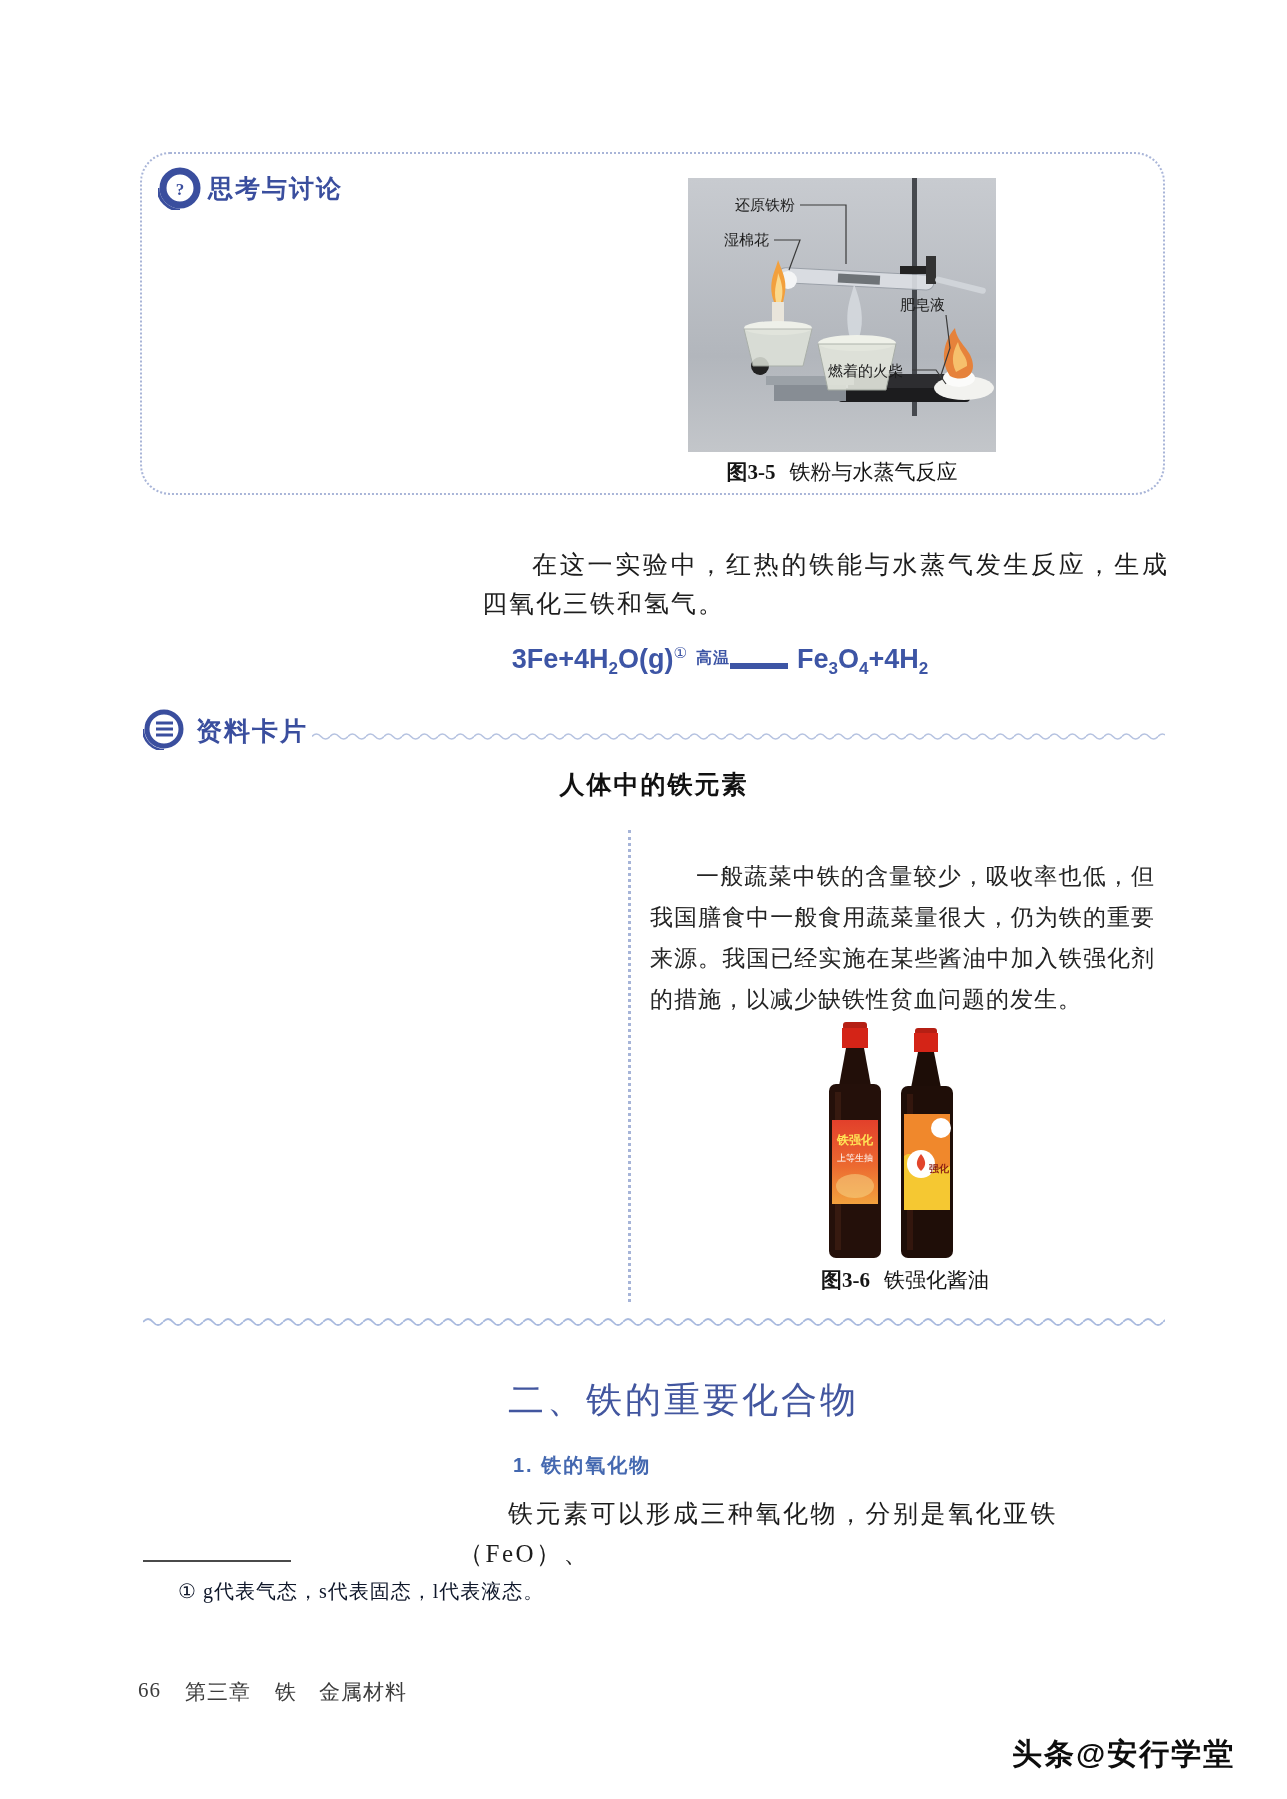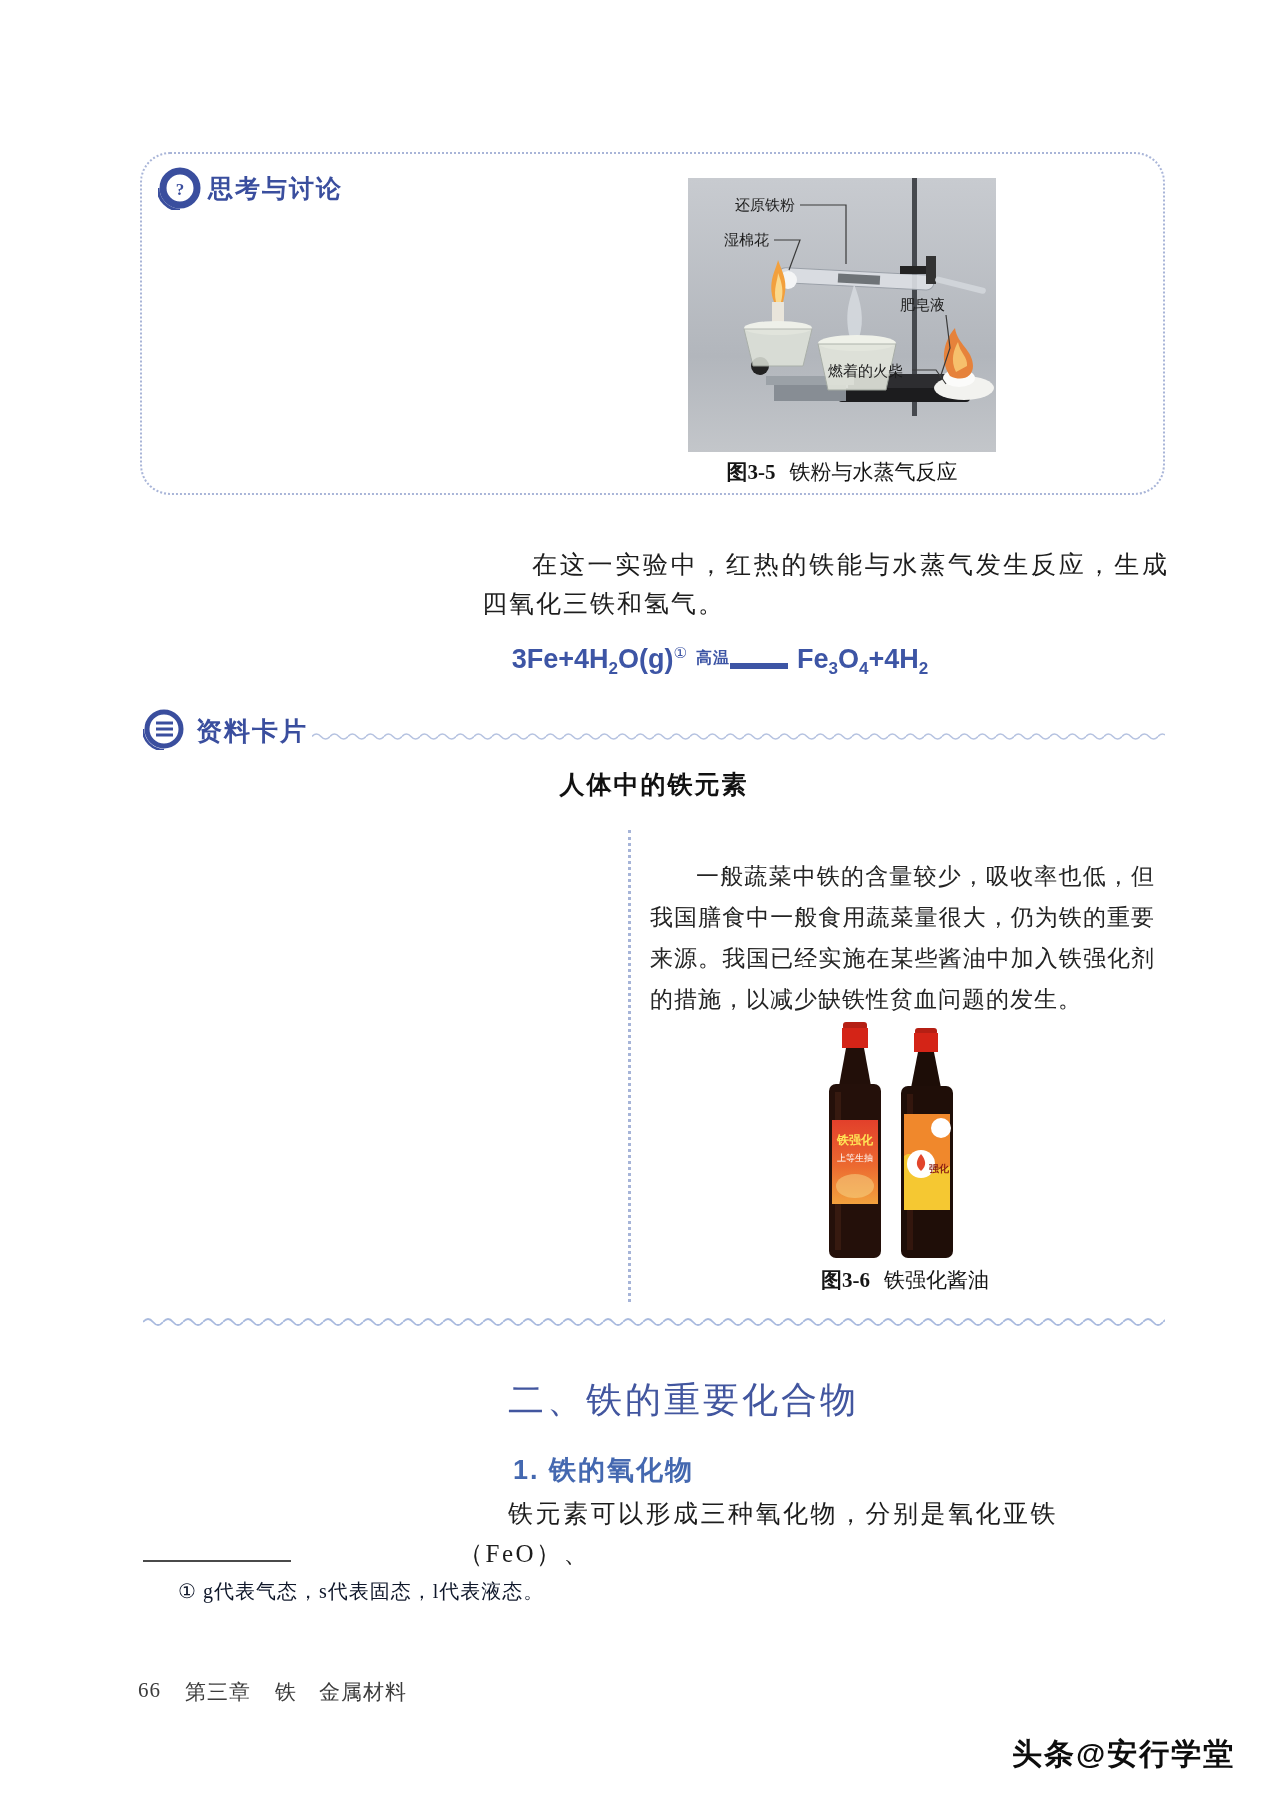--- a/index.html
+++ b/index.html
@@ -42,21 +42,21 @@
   .col-left{left:143px;top:820px;width:468px;}
   .col-right{left:650px;top:820px;width:505px;margin-top:36px;}
   .dc-divider{left:628px;top:830px;height:472px;width:0;border-left:3px dotted #a6b4d8;}
   .bottles{left:815px;top:1016px;width:150px;height:248px;}
   .fig6-caption{left:780px;top:1266px;width:250px;text-align:center;font-size:21px;color:#151515;}
   .wavy2{left:143px;top:1312px;}
   
   .section-heading{left:478px;top:1376px;font-family:"Liberation Sans","DejaVu Sans",sans-serif;
                    font-weight:normal;font-size:36px;color:#42569f;letter-spacing:3px;margin-left:30px;}
   .sub-heading{left:513px;top:1452px;font-family:"Liberation Sans","DejaVu Sans",sans-serif;
-               font-weight:bold;font-size:27px;color:#4468b0;letter-spacing:2px;}
+               font-weight:bold;font-size:20px;color:#4468b0;letter-spacing:2px;}
   .para2{left:458px;top:1494px;width:700px;font-size:25px;letter-spacing:2.5px;line-height:40px;}
   .para2 p{margin:0;text-indent:2em;}
   
   .footnote-rule{left:143px;top:1560px;width:148px;border-top:2px solid #4a4a4a;height:0;}
   .footnote{left:178px;top:1578px;font-size:20px;color:#0f172a;letter-spacing:1px;}
   .page-footer{left:138px;top:1678px;font-size:21px;color:#3c3c3c;display:flex;gap:24px;letter-spacing:1px;}
   .watermark{left:1012px;top:1734px;font-family:"Liberation Sans","DejaVu Sans",sans-serif;
              font-weight:bold;font-size:30px;color:#0d0d0d;letter-spacing:2px;
              text-shadow:-2px -2px 0 #fff,2px -2px 0 #fff,-2px 2px 0 #fff,2px 2px 0 #fff,0 0 4px #fff;}
   svg text{font-family:"Liberation Serif","DejaVu Serif",serif;}

